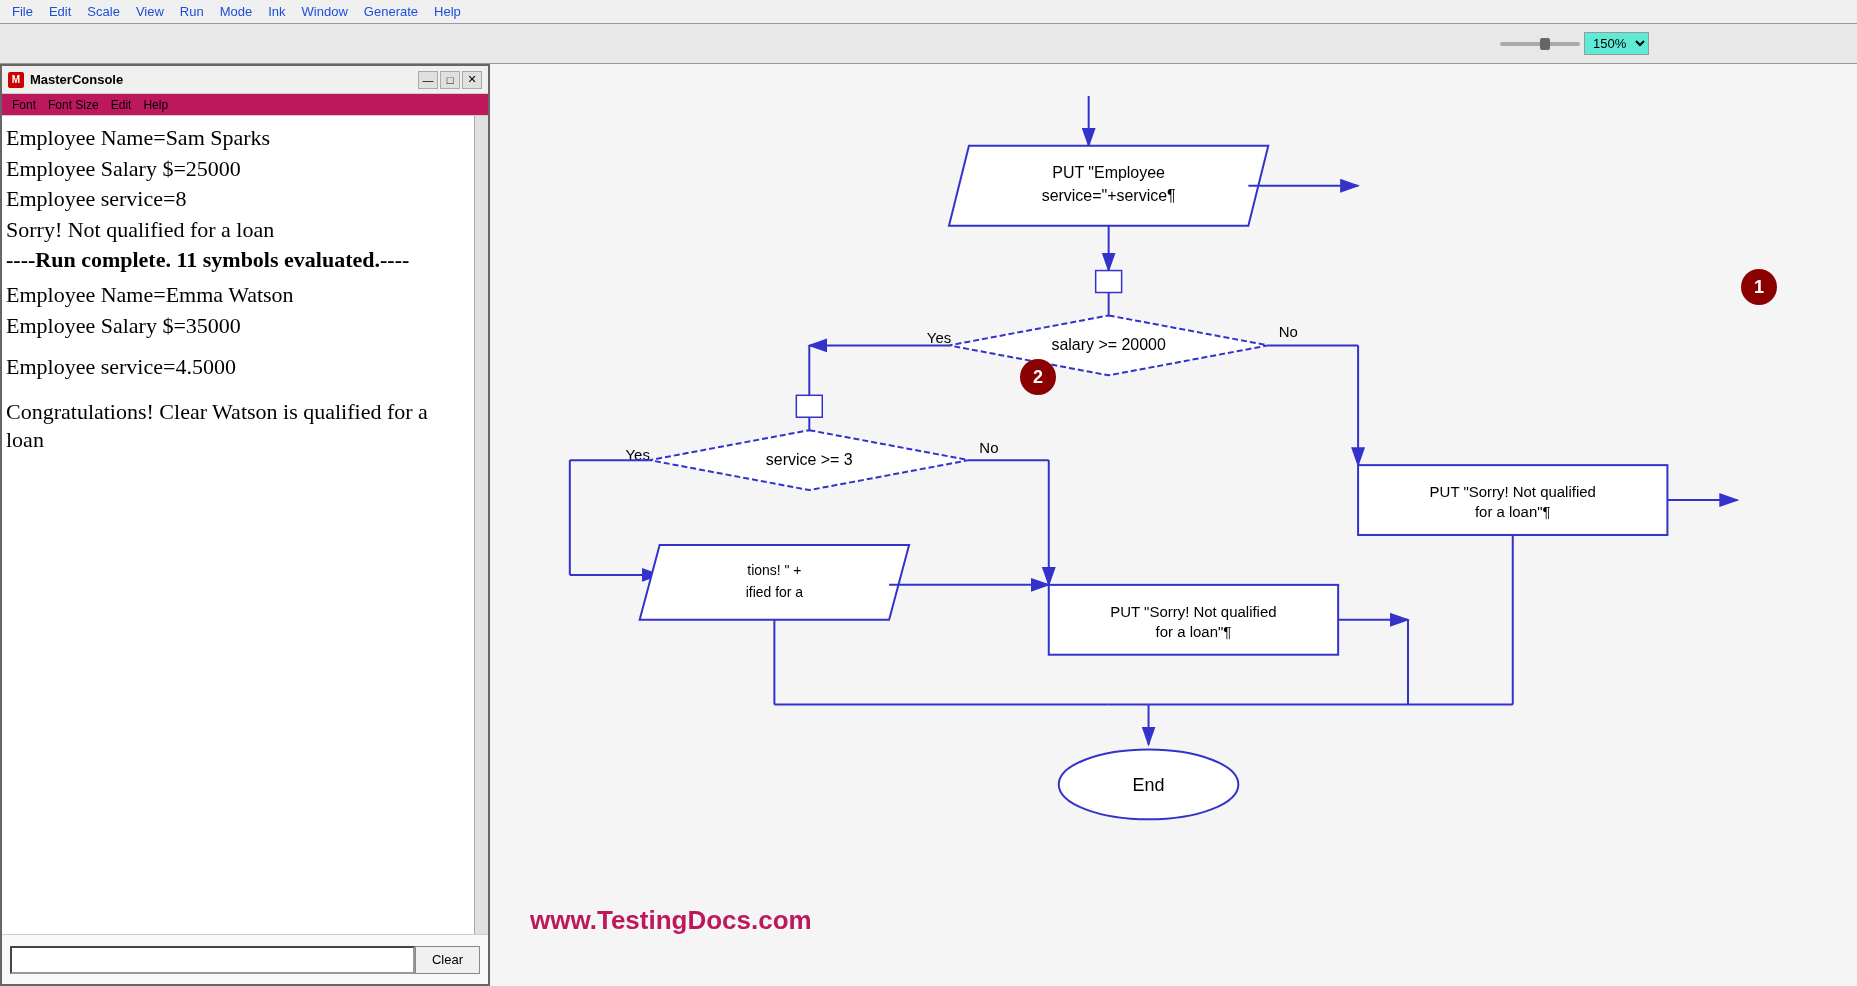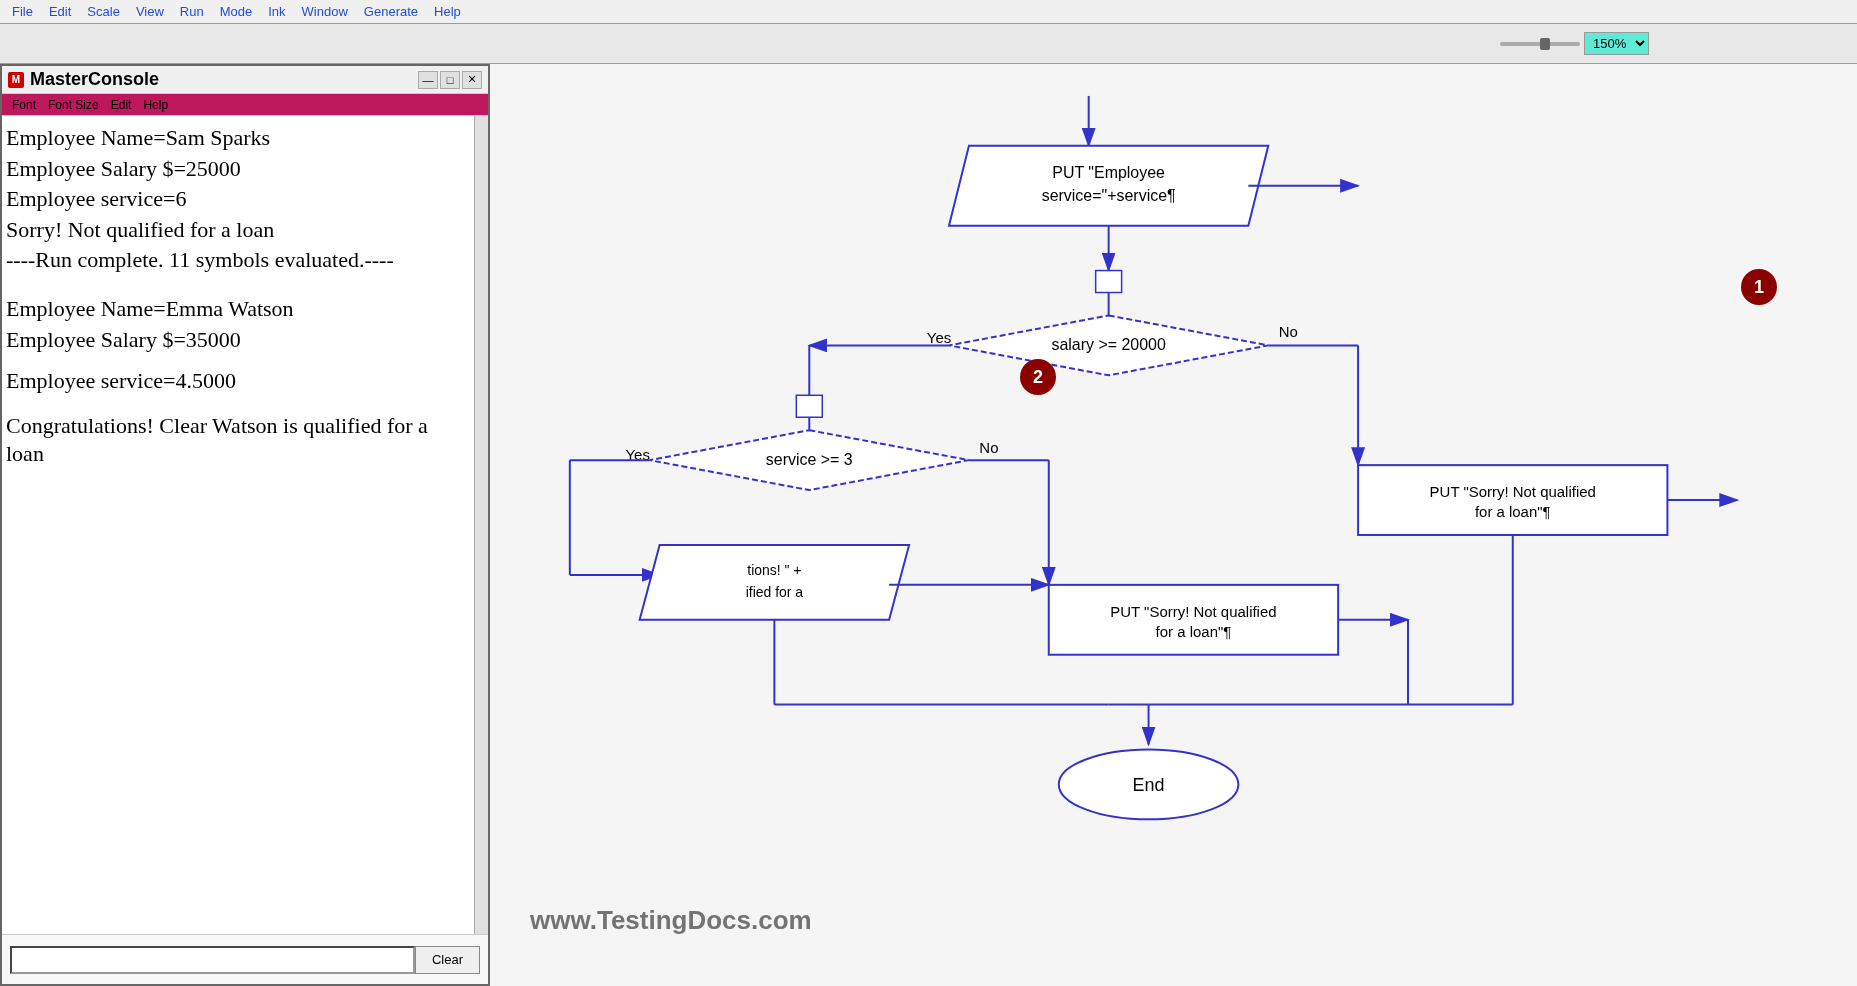--- a/index.html
+++ b/index.html
@@ -97,21 +97,21 @@
       margin-right: 6px;
       display: flex;
       align-items: center;
       justify-content: center;
       font-size: 10px;
       color: white;
       font-weight: bold;
     }
     .console-title-text {
       flex: 1;
-      font-size: 18px;
+      font-size: 13px;
       font-weight: bold;
     }
     .console-title-btns {
       display: flex;
       gap: 2px;
     }
     .title-btn {
       width: 20px;
       height: 18px;
       background: #e0e0e0;
@@ -188,21 +188,21 @@
       position: relative;
       overflow: hidden;
     }
 
     
     .watermark {
       position: absolute;
       bottom: 50px;
       left: 40px;
       font-size: 26px;
-      color: #737373;
+      color: #be185d;
       font-weight: bold;
       font-family: Arial, sans-serif;
     }
 
     
     .flowchart-svg {
       position: absolute;
       top: 0;
       left: 0;
       width: 100%;
@@ -274,23 +274,23 @@
       <span class="console-menu-item">Font</span>
       <span class="console-menu-item">Font Size</span>
       <span class="console-menu-item">Edit</span>
       <span class="console-menu-item">Help</span>
     </div>
 
     <div style="display:flex; flex:1; overflow:hidden;">
       <div class="console-content" id="console-output">
           <div style="margin-bottom: 2px;">Employee Name=Sam Sparks</div>
           <div style="margin-bottom: 2px;">Employee Salary $=25000</div>
-          <div style="margin-bottom: 2px;">Employee service=6</div>
+          <div style="margin-bottom: 2px;">Employee service=8</div>
           <div style="margin-bottom: 2px;">Sorry! Not qualified for a loan</div>
-          <div style="margin-bottom: 20px; font-weight: normal;">----Run complete.  11 symbols evaluated.----</div>
+          <div style="margin-bottom: 6px; font-weight: bold;">----Run complete.  11 symbols evaluated.----</div>
           <div style="margin-bottom: 2px;">Employee Name=Emma Watson</div>
           <div style="margin-bottom: 13px;">Employee Salary $=35000</div>
           <div style="margin-bottom: 16px;">Employee service=4.5000</div>
           <div style="margin-bottom: 2px;">Congratulations! Clear Watson is qualified for a loan</div>
         </div>
       <div class="console-scrollbar"></div>
     </div>
 
     <div class="console-footer">
       <input class="console-input" type="text" placeholder="" style="">

